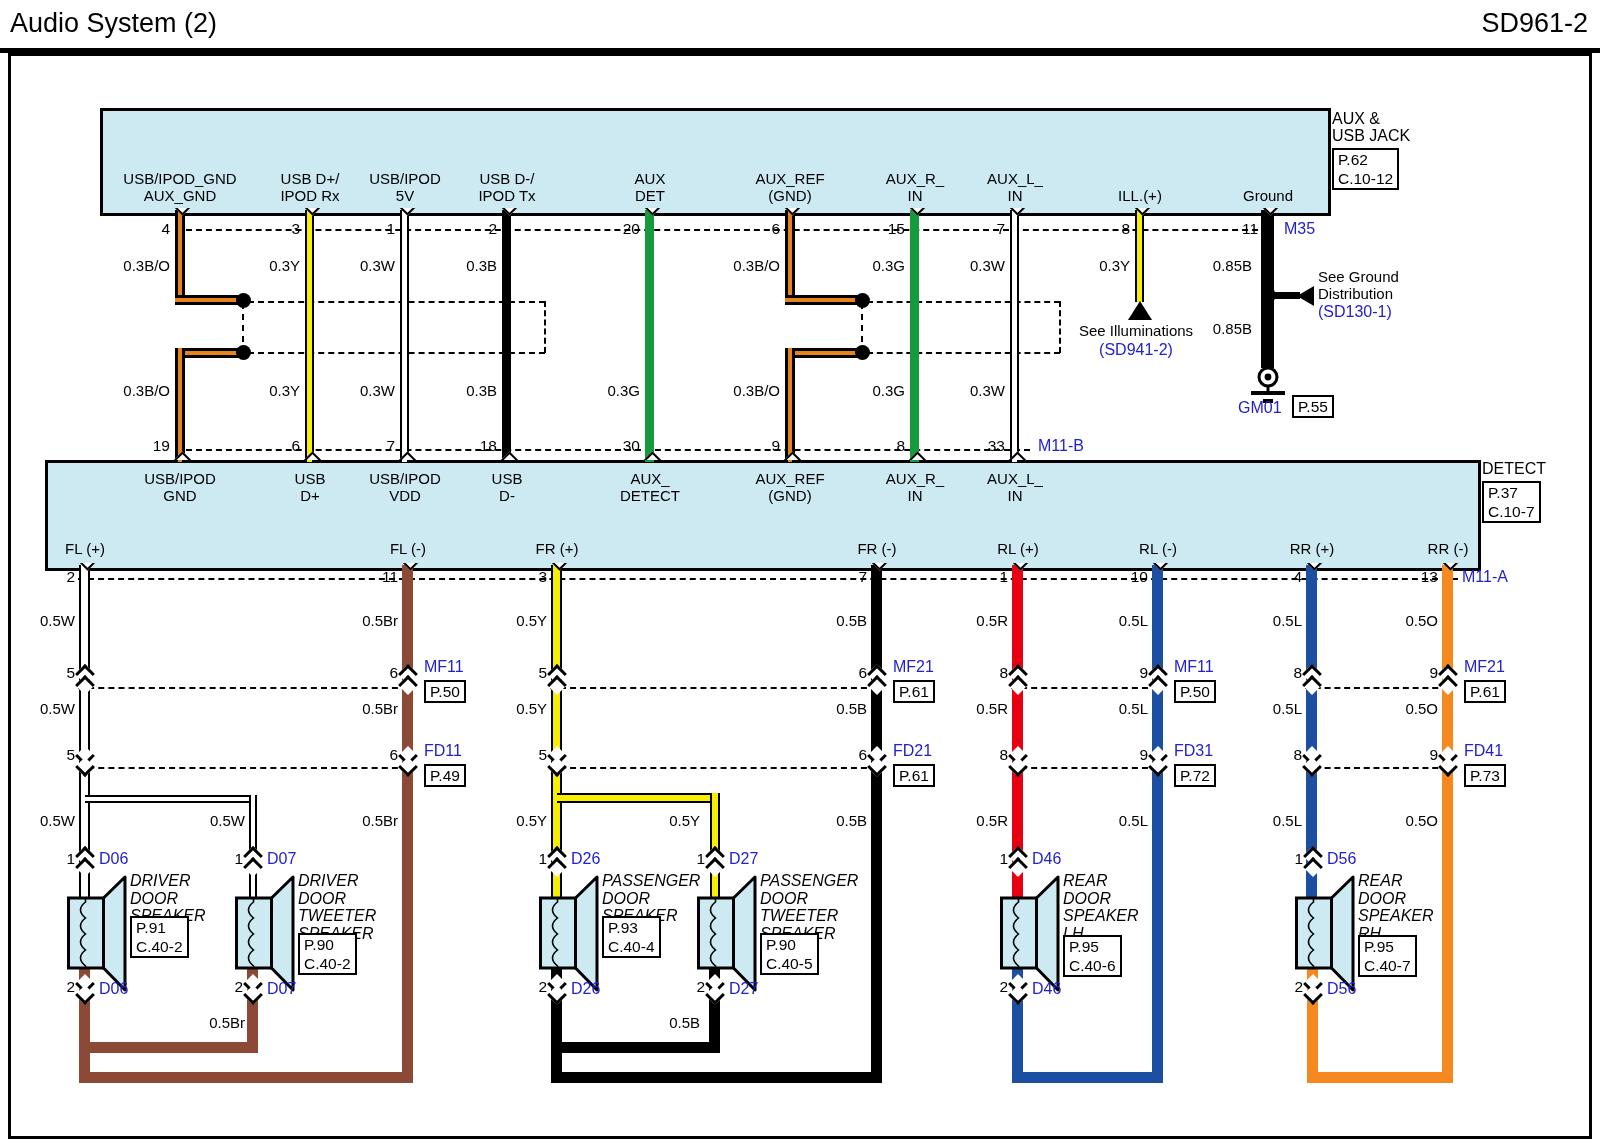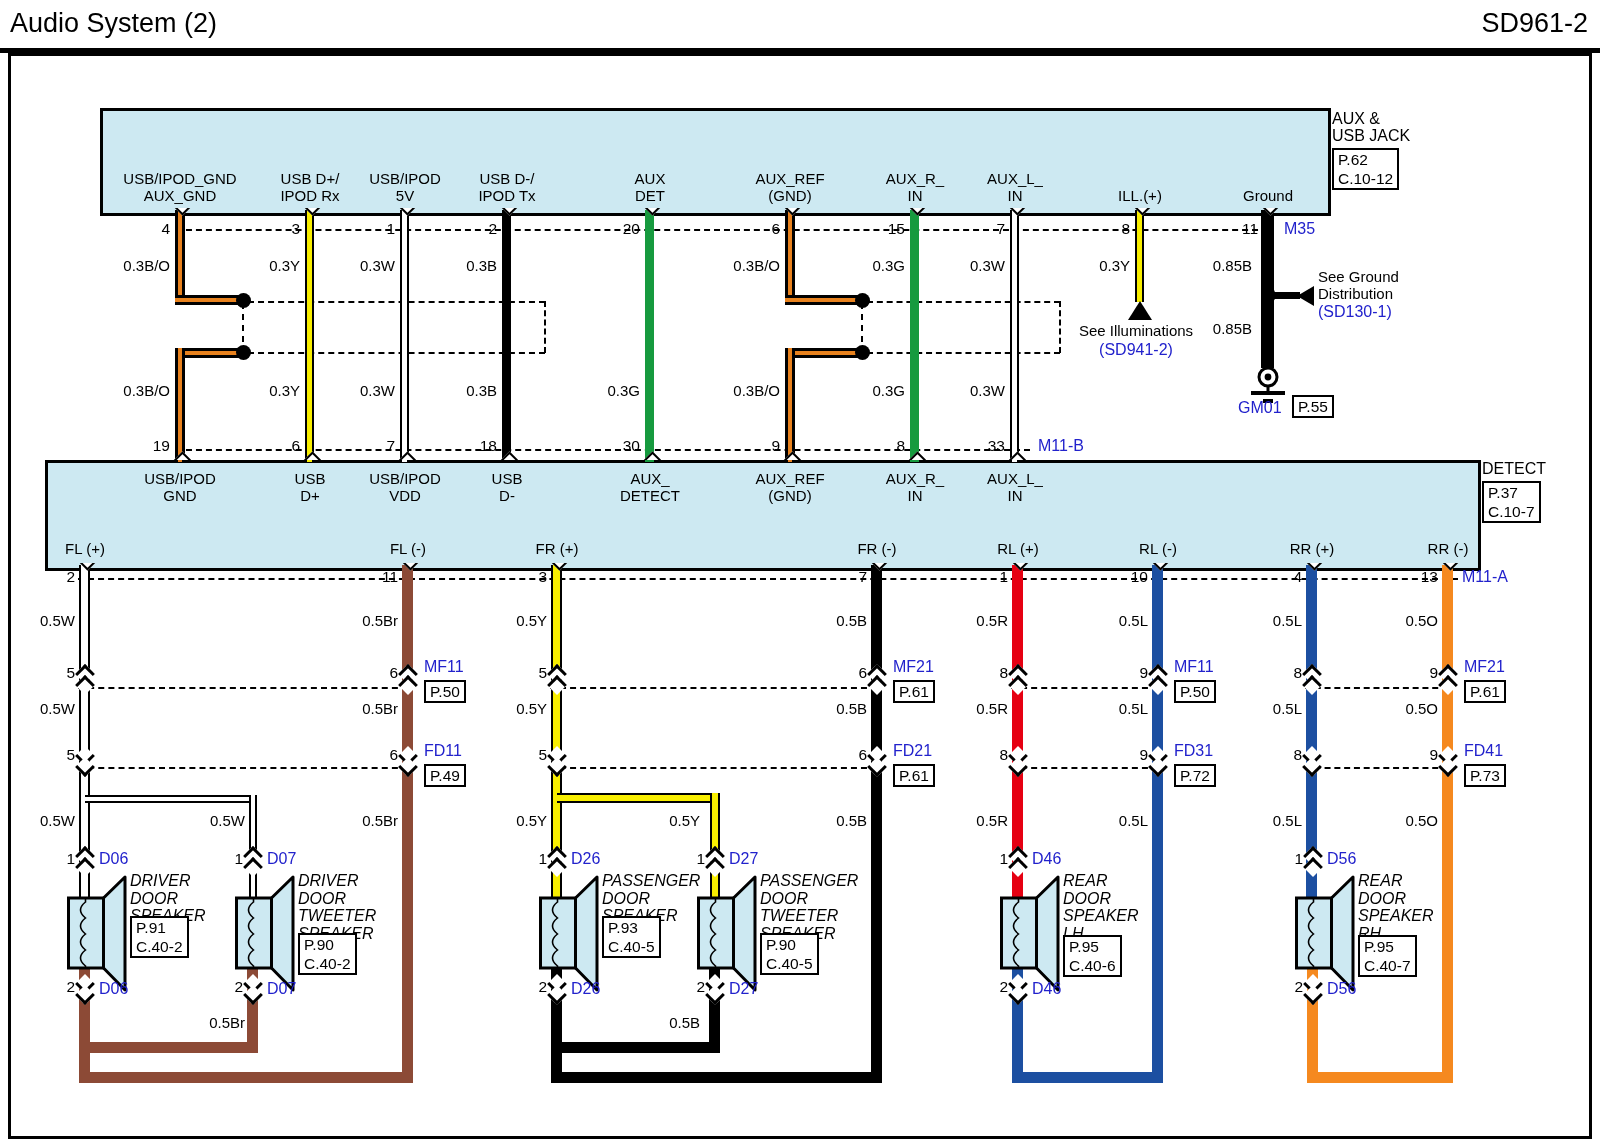--- a/index.html
+++ b/index.html
@@ -415,21 +415,21 @@
   <div class="spkname" style="left:298px;top:872px;">DRIVER
 DOOR
 TWEETER
 SPEAKER</div>
   <div class="refbox" style="left:298px;top:933px;">P.90
 C.40-2</div>
   <div class="spkname" style="left:602px;top:872px;">PASSENGER
 DOOR
 SPEAKER</div>
   <div class="refbox" style="left:602px;top:916px;">P.93
-C.40-5</div>
+C.40-4</div>
   <div class="spkname" style="left:760px;top:872px;">PASSENGER
 DOOR
 TWEETER
 SPEAKER</div>
   <div class="refbox" style="left:760px;top:933px;">P.90
 C.40-5</div>
   <div class="spkname" style="left:1063px;top:872px;">REAR
 DOOR
 SPEAKER
 LH</div>

